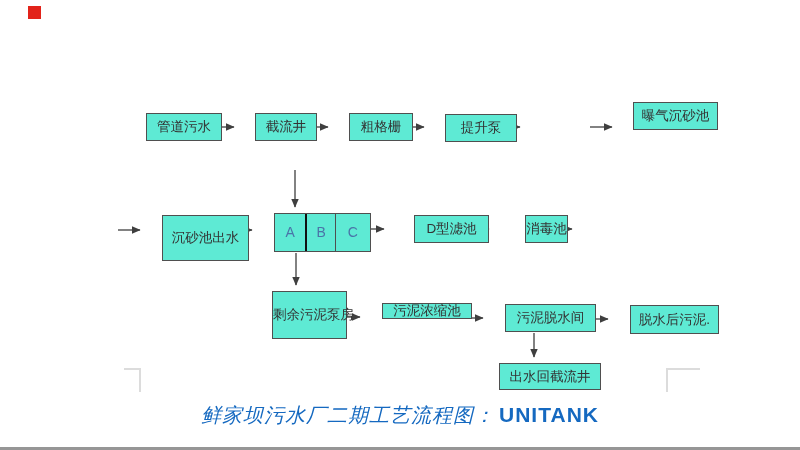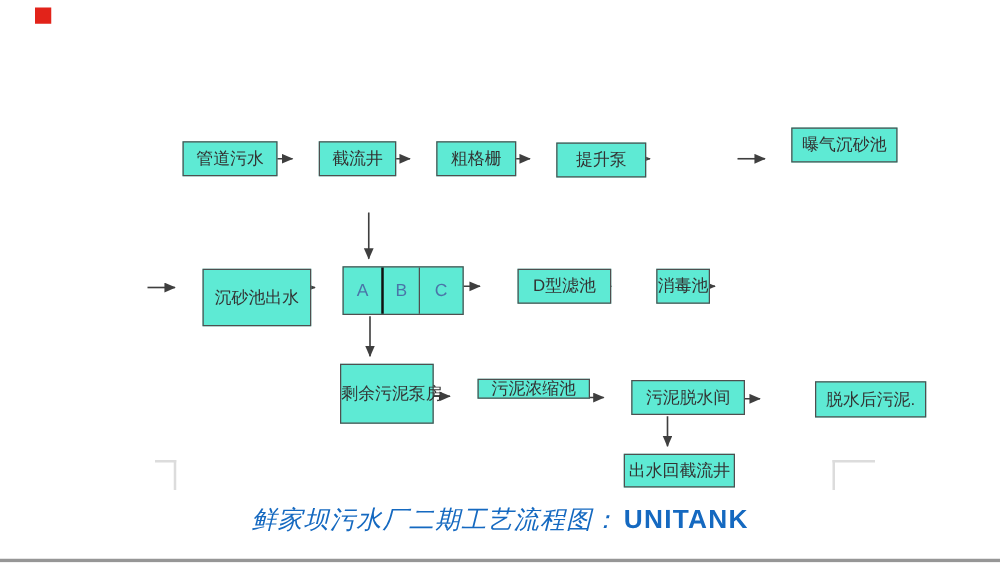--- a/index.html
+++ b/index.html
@@ -122,25 +122,25 @@
   <div class="node two-line" style="left:256px;top:291px;width:75px;height:48px">
     <span>剩余污泥</span>
     <span>泵房</span>
   </div>
   <div class="node" style="left:366px;top:303px;width:90px;height:16px">
     <span>污泥浓缩池</span>
   </div>
   <div class="node" style="left:489px;top:304px;width:91px;height:28px">
     <span>污泥脱水间</span>
   </div>
-  <div class="node" style="left:636px;top:305px;width:89px;height:29px">
+  <div class="node" style="left:614px;top:305px;width:89px;height:29px">
     <span>脱水后污泥.</span>
   </div>
 
-  <div class="node" style="left:483px;top:363px;width:89px;height:27px">
+  <div class="node" style="left:483px;top:363px;width:102px;height:27px">
     <span>出水回截流井</span>
   </div>
 
   <div class="corner-mark corner-left">
     <span class="h"></span>
     <span class="v"></span>
   </div>
   <div class="corner-mark corner-right">
     <span class="h"></span>
     <span class="v"></span>

